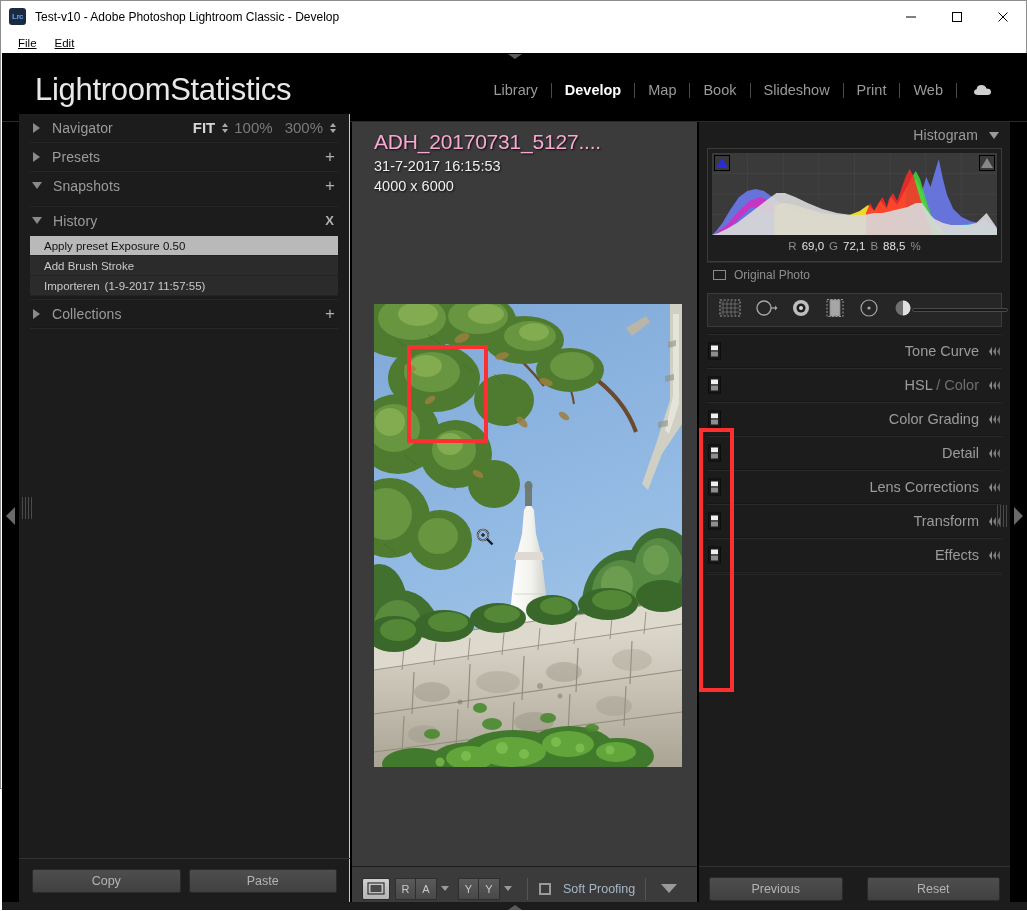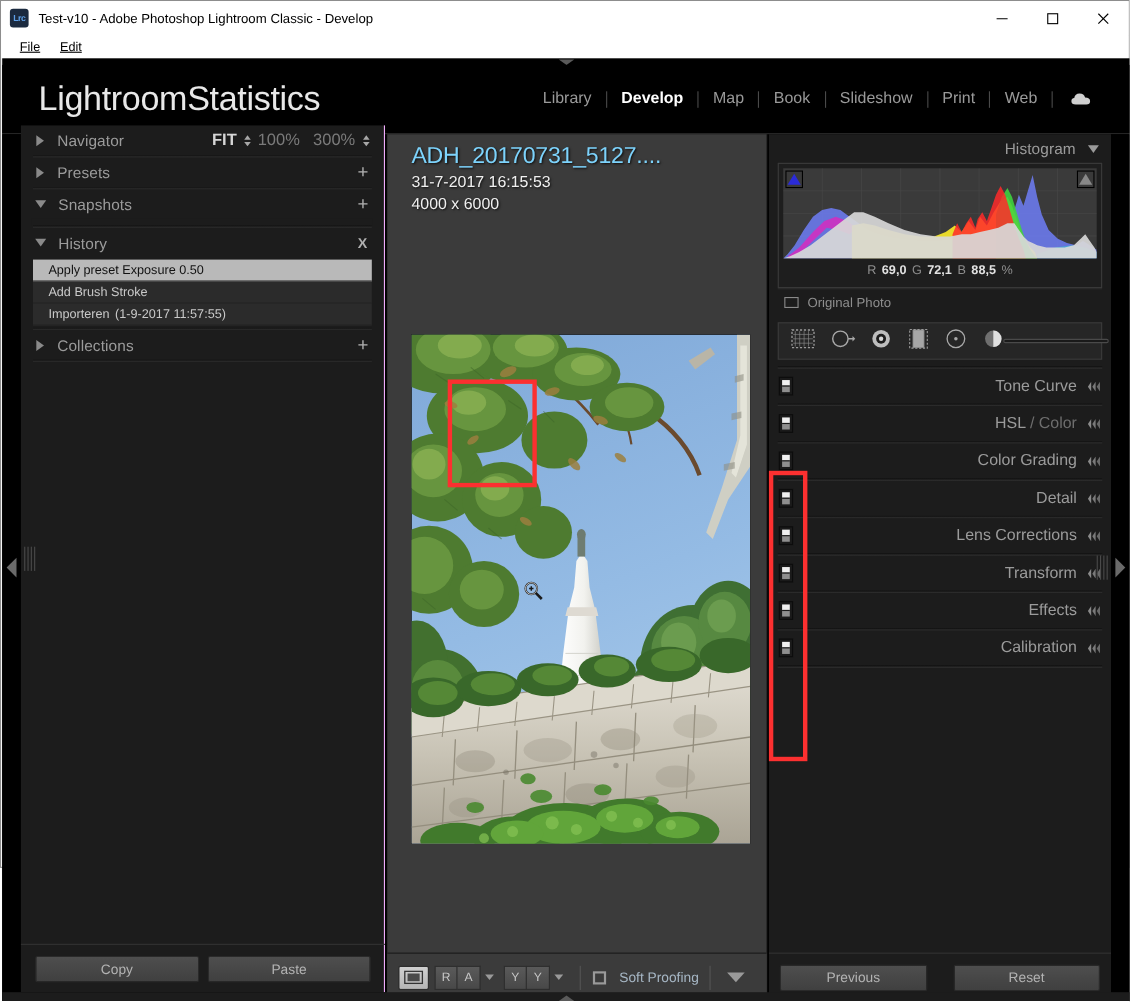--- a/index.html
+++ b/index.html
@@ -238,21 +238,21 @@
     width: 347px; height: 788px;
     background: #3b3b3b;
     border-left: 1px solid #000;
     border-right: 1px solid #000;
   }
   #info-overlay {
     position: absolute; top: 8px; left: 22px;
     pointer-events: none;
   }
   #info-filename {
-    font-size: 21px; color: #7dd3fc;
+    font-size: 21px; color: #f9a8d4;
     text-shadow: 1px 1px 2px rgba(0,0,0,.8);
     white-space: nowrap;
     letter-spacing: -0.2px;
   }
   #info-date {
     font-size: 14.5px; color: #f0f0f0;
     text-shadow: 1px 1px 2px rgba(0,0,0,.8);
     margin-top: 4px;
   }
   #info-dim {
@@ -386,21 +386,21 @@
     border-right: 6px solid transparent;
     border-bottom: 10px solid #888;
   }
   .clip-tri.blue { border-bottom-color: #2b2bd8; }
   #rgb-readout {
     height: 22px;
     display: flex; align-items: center; justify-content: center;
     gap: 5px; font-size: 11.5px;
   }
   #rgb-readout .lbl { color: #8d8d8d; }
-  #rgb-readout .val { color: #e2e2e2; font-weight: bold; }
+  #rgb-readout .val { color: #e2e2e2; font-weight: normal; }
   #orig-photo-row {
     margin: 0 8px;
     height: 25px;
     display: flex; align-items: center;
     padding-left: 6px;
     border-top: 1px solid #2c2c2c;
     font-size: 12px; color: #8e8e8e;
   }
   #orig-photo-row .box {
     width: 13px; height: 10px;
@@ -1138,34 +1138,20 @@
           <span class="sec-arrows">
             <svg width="11" height="9" viewBox="0 0 11 9">
                 <polygon points="3,0 3,9 0,4.5" fill="#8a8a8a"></polygon>
                 <polygon points="7,0 7,9 4,4.5" fill="#7a7a7a"></polygon>
                 <polygon points="11,0 11,9 8,4.5" fill="#6a6a6a"></polygon>
               </svg>
           </span>
         </div>
         <div class="sec-divider"></div>
 
-        <div class="sec-row">
-          <span class="pswitch">
-              <span class="top"></span>
-              <span class="bot"></span>
-            </span>
-          <span class="sec-label">Calibration</span>
-          <span class="sec-arrows">
-            <svg width="11" height="9" viewBox="0 0 11 9">
-                <polygon points="3,0 3,9 0,4.5" fill="#8a8a8a"></polygon>
-                <polygon points="7,0 7,9 4,4.5" fill="#7a7a7a"></polygon>
-                <polygon points="11,0 11,9 8,4.5" fill="#6a6a6a"></polygon>
-              </svg>
-          </span>
-        </div>
         <div class="sec-divider"></div>
       </div>
 
       <div id="right-ann-box"></div>
 
       <div id="right-bottom">
         <div class="lrbtn">Previous</div>
         <div class="lrbtn">Reset</div>
       </div>
       <div class="grip" style="right:3px;">

